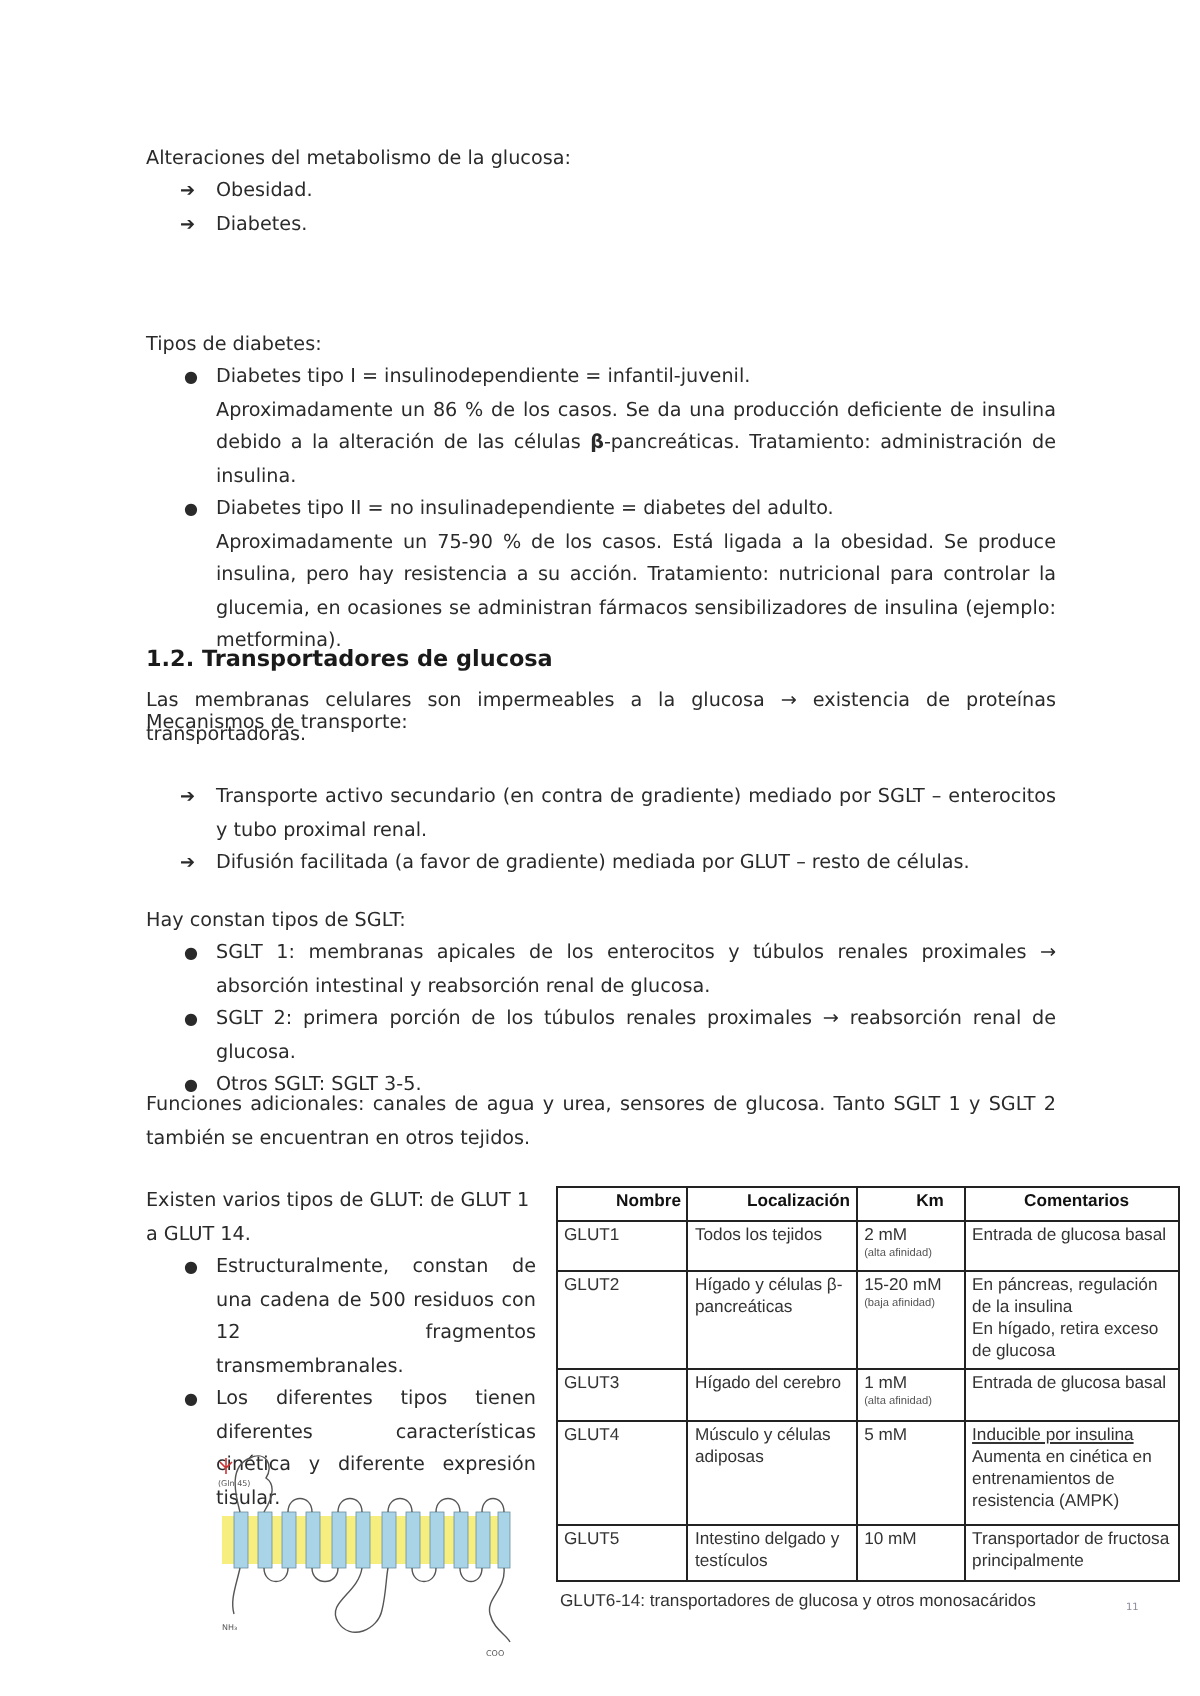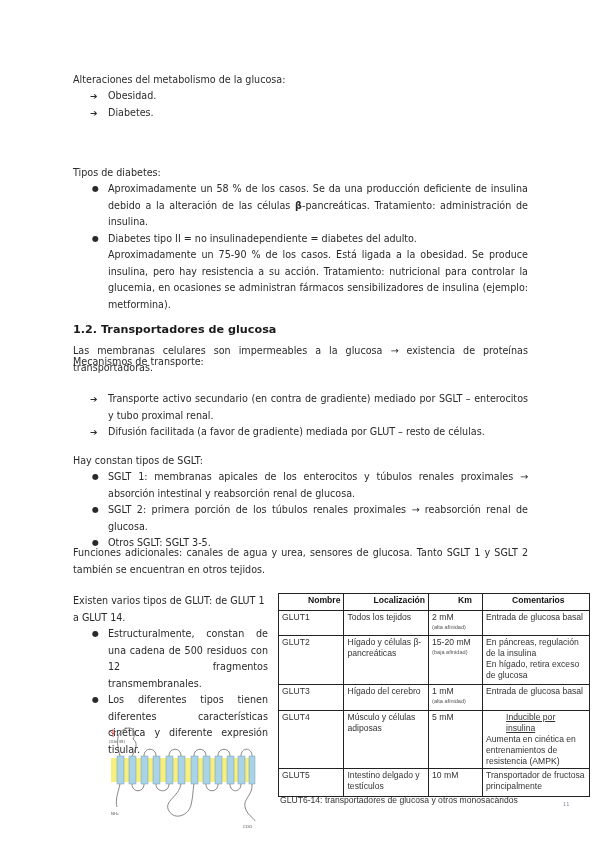--- a/index.html
+++ b/index.html
@@ -16,21 +16,21 @@
   .list li .sub { display: block; }
   h2.heading { position: absolute; left: 73px; top: 323px; margin: 0; font-size: 11.2px; font-weight: bold; color: #1a1a1a; }
   .beta { font-weight: bold; }
 
   
   table.glut { position: absolute; left: 278px; top: 593px; width: 312px; border-collapse: collapse;
     font-family: "Liberation Sans", sans-serif; font-size: 8.6px; color: #333; }
   table.glut th, table.glut td { border: 1.2px solid #222; padding: 1px 3px; vertical-align: top; text-align: left; line-height: 11px; }
   table.glut th { font-weight: bold; color: #111; height: 14px; padding-left: 29px; }
   .km-note { display: block; font-size: 5.6px; line-height: 8px; color: #555; }
-  .u { text-decoration: underline; margin-left: 20px; }
+  .u { text-decoration: underline; }
   .cm-line { display: block; }
   .caption { position: absolute; left: 280px; top: 795px; font-family: "Liberation Sans", sans-serif; font-size: 8.6px; color: #333; }
   .pagenum { position: absolute; left: 563px; top: 801px; font-size: 5px; color: #889; }
 
   
   .figure { position: absolute; left: 103px; top: 725px; width: 155px; height: 105px; }
 </style>
 </head>
 <body>
 
@@ -39,21 +39,22 @@
   <p class="txt" style="top:72px;">Alteraciones del metabolismo de la glucosa:</p>
   <ul class="list" style="left:73px; top:88px; width:455px;">
     <li><span class="mk">➔</span><span>Obesidad.</span></li>
     <li><span class="mk">➔</span><span>Diabetes.</span></li>
   </ul>
 
   <p class="txt" style="top:165px;">Tipos de diabetes:</p>
   <ul class="list bul" style="left:73px; top:181px; width:455px;">
     <li>
       <span class="mk">●</span>
-      <span class="sub"><span>Aproximadamente un 58 % de los casos. Se da una producción deficiente de insulina debido a la alteración de las células </span><span class="beta">β</span><span>-pancreáticas. Tratamiento: administración de insulina.</span></span>
+      <span class="sub">Diabetes tipo I = insulinodependiente = infantil-juvenil.</span>
+      <span class="sub"><span>Aproximadamente un 86 % de los casos. Se da una producción deficiente de insulina debido a la alteración de las células </span><span class="beta">β</span><span>-pancreáticas. Tratamiento: administración de insulina.</span></span>
     </li>
     <li>
       <span class="mk">●</span>
       <span class="sub">Diabetes tipo II = no insulinadependiente = diabetes del adulto.</span>
       <span class="sub">Aproximadamente un 75-90 % de los casos. Está ligada a la obesidad. Se produce insulina, pero hay resistencia a su acción. Tratamiento: nutricional para controlar la glucemia, en ocasiones se administran fármacos sensibilizadores de insulina (ejemplo: metformina).</span>
     </li>
   </ul>
 
   <h2 class="heading">1.2. Transportadores de glucosa</h2>
 

